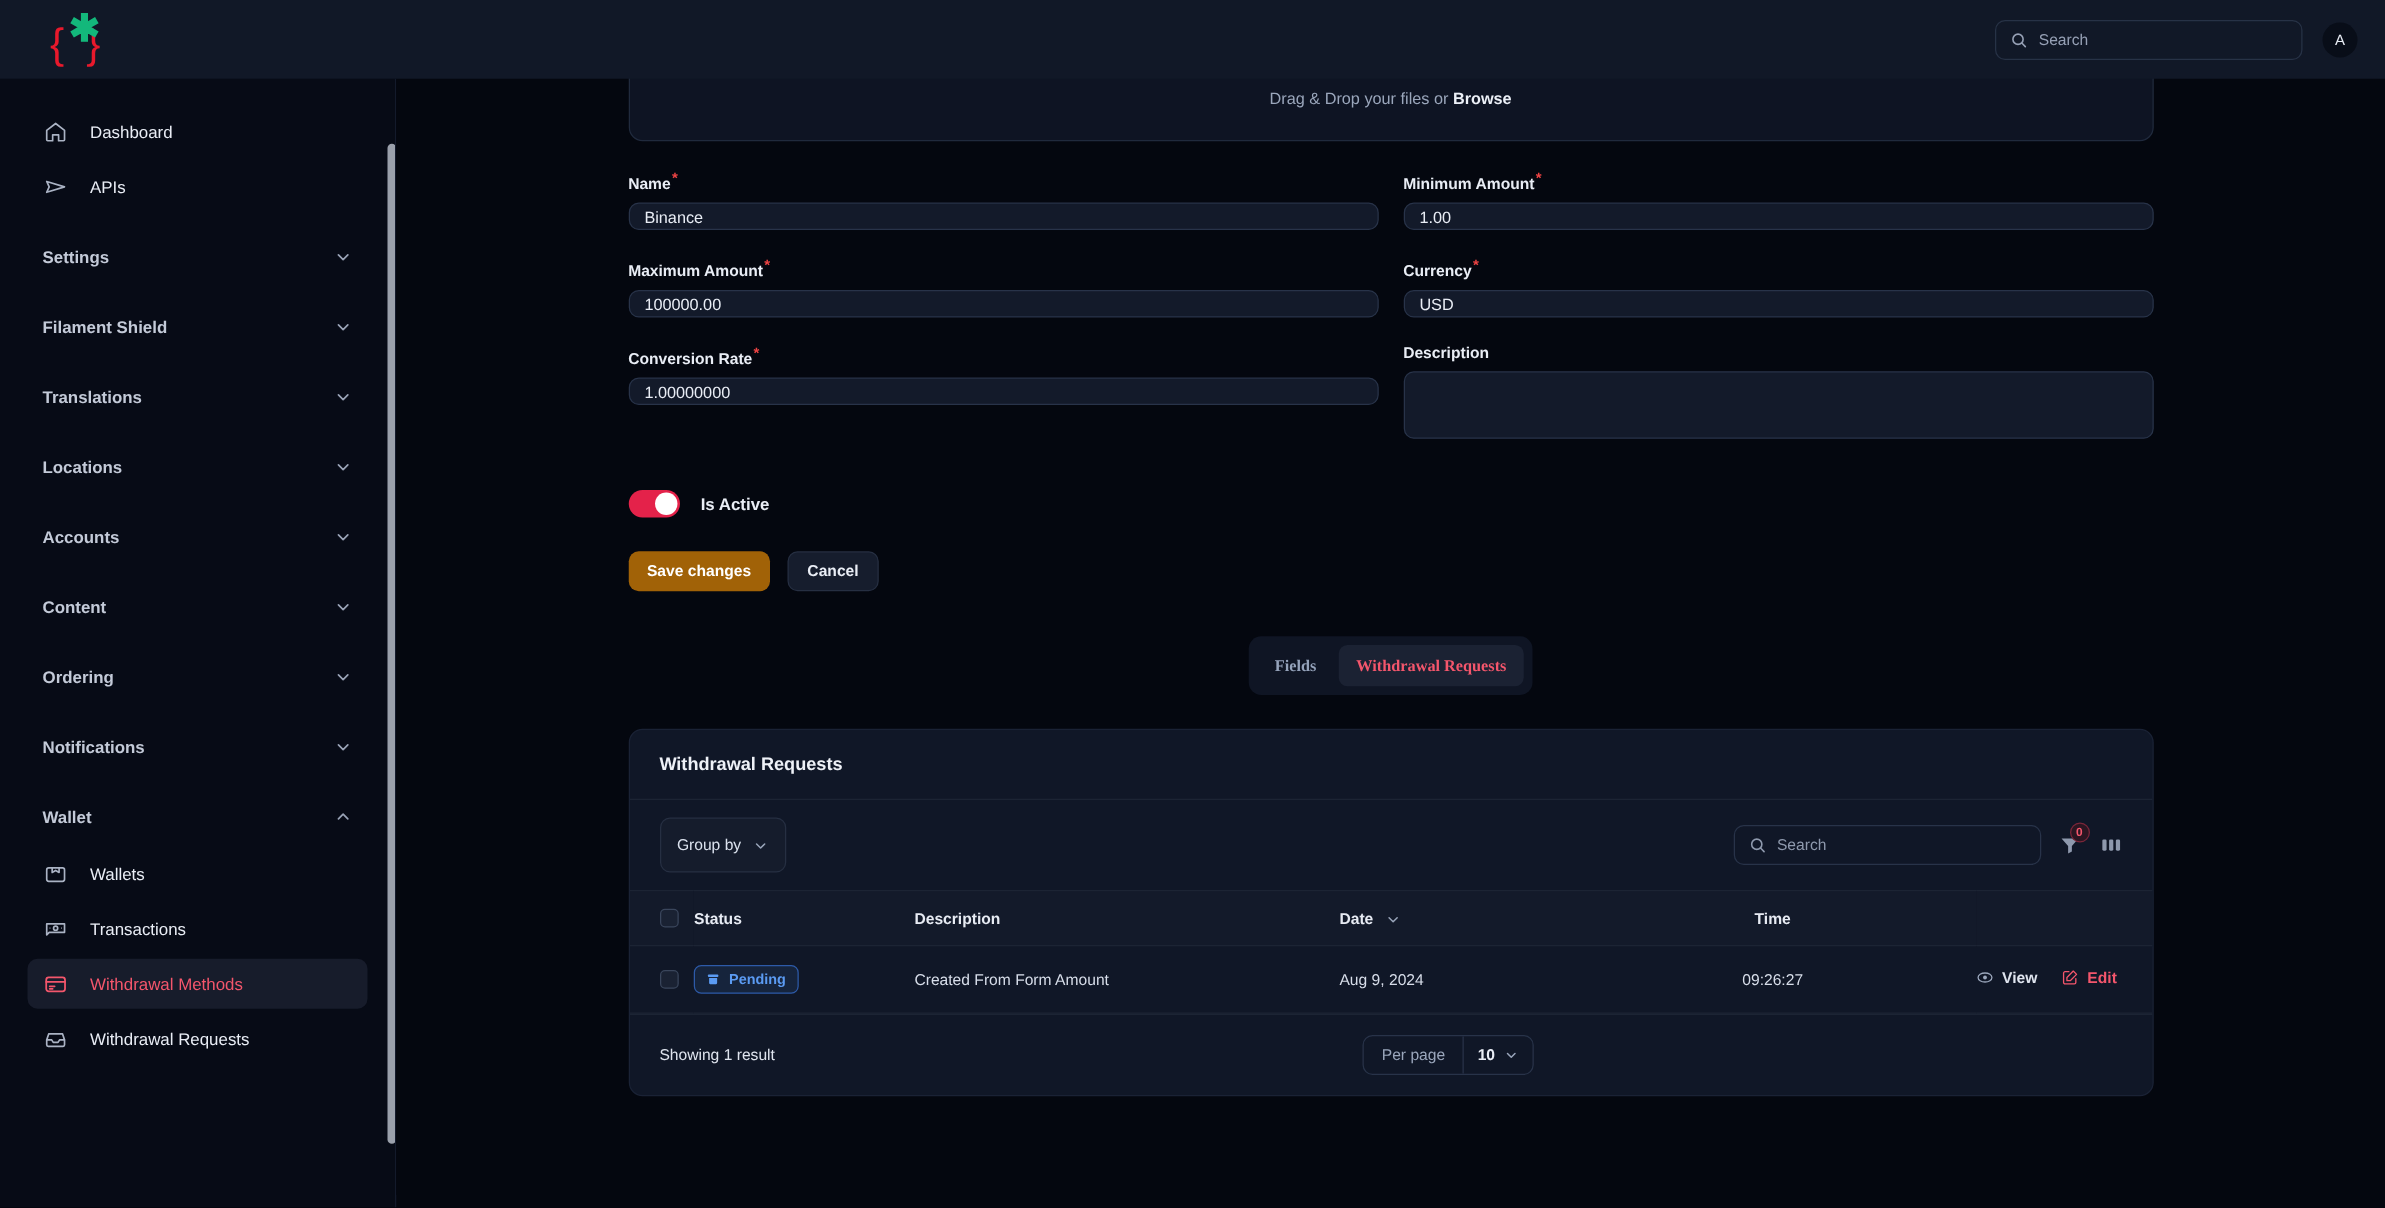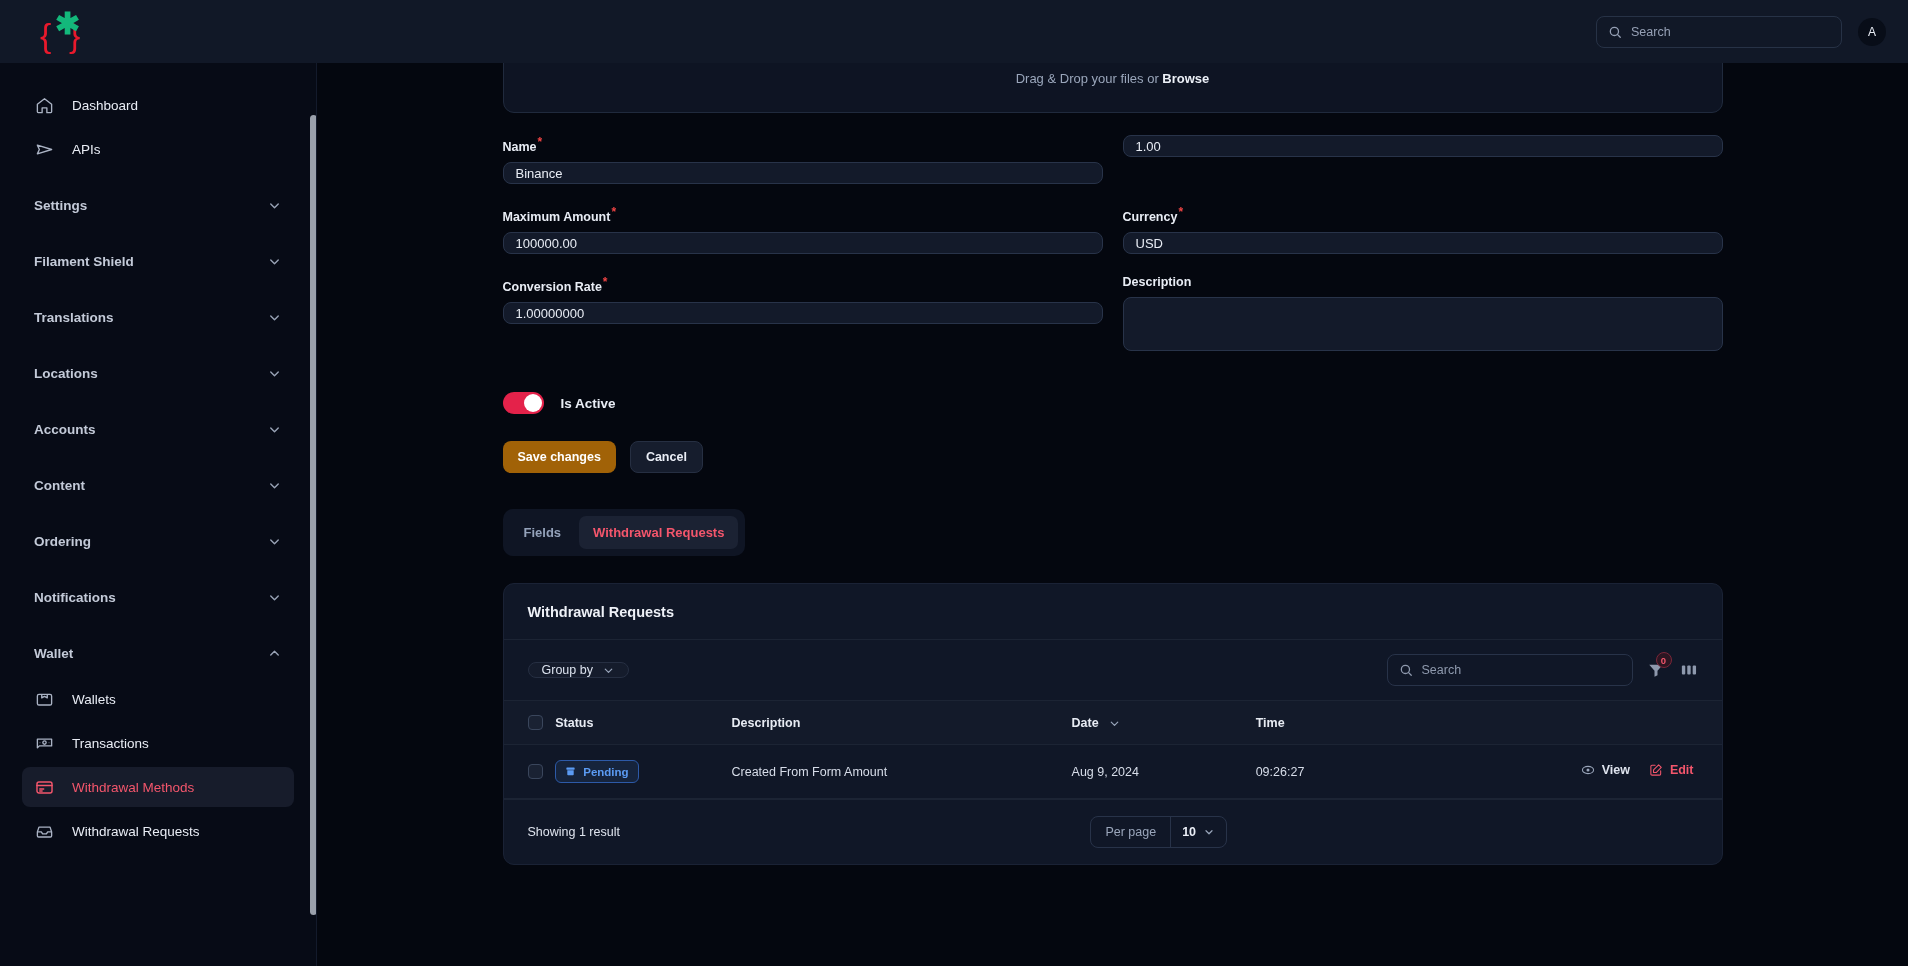--- a/index.html
+++ b/index.html
@@ -120,21 +120,21 @@
 
   .btn-row { display: flex; gap: 14px; margin-top: 27px; }
   .btn {
     height: 32px; border-radius: 8px; display: flex; align-items: center;
     padding: 0 15px; font-size: 12.5px; font-weight: 700; cursor: pointer;
   }
   .btn.primary { background: #a16207; color: #ffffff; }
   .btn.ghost { background: #161d2d; color: #e9edf5; border: 1px solid #262f42; }
 
   
-  .tabs-wrap { display: flex; margin-top: 36px; }
+  .tabs-wrap { display: flex; justify-content: center; margin-top: 36px; font-family: Liberation Serif, serif; }
   .tabs {
     background: #0f1524; border-radius: 10px; padding: 7px; display: flex; gap: 4px;
   }
   .tab {
     height: 33px; padding: 0 14px; border-radius: 7px; display: flex; align-items: center;
     font-size: 13px; font-weight: 700; color: #94a2ba; cursor: pointer;
   }
   .tab.active { background: #1b2233; color: #f4566c; }
 
   
@@ -142,21 +142,21 @@
     width: 1220px; margin: 27px auto 0 auto; background: #101727;
     border-radius: 11px; border: 1px solid #1a2235; overflow: hidden;
   }
   .card-head { padding: 20px 24px 19px 24px; }
   .card-title { font-size: 14.5px; font-weight: 700; color: #eef1f7; }
   .card-toolbar {
     border-top: 1px solid #1c2434; display: flex; align-items: center;
     padding: 14px 24px; gap: 14px;
   }
   .groupby {
-    height: 16px; border: 1px solid #262f42; border-radius: 8px; background: #151c2c;
+    height: 44px; border: 1px solid #262f42; border-radius: 8px; background: #151c2c;
     display: flex; align-items: center; gap: 9px; padding: 0 13px;
     color: #dbe2ee; font-size: 12.5px; cursor: pointer;
   }
   .tbl-search {
     margin-left: auto; width: 246px; height: 32px; border: 1px solid #283349;
     border-radius: 8px; display: flex; align-items: center; gap: 9px; padding: 0 11px;
     background: transparent;
   }
   .tbl-search .ph { color: #8e99ad; font-size: 12.5px; }
   .tool-icons { display: flex; align-items: center; gap: 15px; }
@@ -173,21 +173,21 @@
   th {
     text-align: left; font-size: 12.5px; font-weight: 700; color: #e7ebf3;
     padding: 13px 0; height: 44px;
   }
   td { padding: 15px 0; font-size: 12.5px; color: #d7dde9; }
   tbody tr { border-bottom: 1px solid #1c2434; }
   .col-chk { width: 52px; padding-left: 24px !important; }
   .col-status { width: 178px; }
   .col-desc { width: 345px; }
   .col-date { width: 187px; }
-  .col-time { width: 330px; }
+  .col-time { width: 330px; text-align: center; }
   .col-act { text-align: right; padding-right: 28px !important; }
   .chk {
     width: 15px; height: 15px; border: 1px solid #3a465c; border-radius: 4px;
     background: #1a2233; cursor: pointer;
   }
   .sort-chev { display: inline-block; margin-left: 6px; vertical-align: middle; }
   .pill {
     display: inline-flex; align-items: center; gap: 7px; height: 23px;
     border: 1px solid #2d5aa8; border-radius: 6px; background: #16243c;
     color: #5b9bf3; font-size: 11.5px; font-weight: 700; padding: 0 9px;
@@ -393,20 +393,23 @@
     <div class="grid2">
 
       <div class="field">
         <label class="flabel">
           <span>Name</span><span class="req">*</span>
         </label>
         <div class="finput">Binance</div>
       </div>
 
       <div class="field">
+        <label class="flabel">
+          <span>Minimum Amount</span><span class="req">*</span>
+        </label>
         <div class="finput">1.00</div>
       </div>
 
       <div class="field">
         <label class="flabel">
           <span>Maximum Amount</span><span class="req">*</span>
         </label>
         <div class="finput">100000.00</div>
       </div>
 

